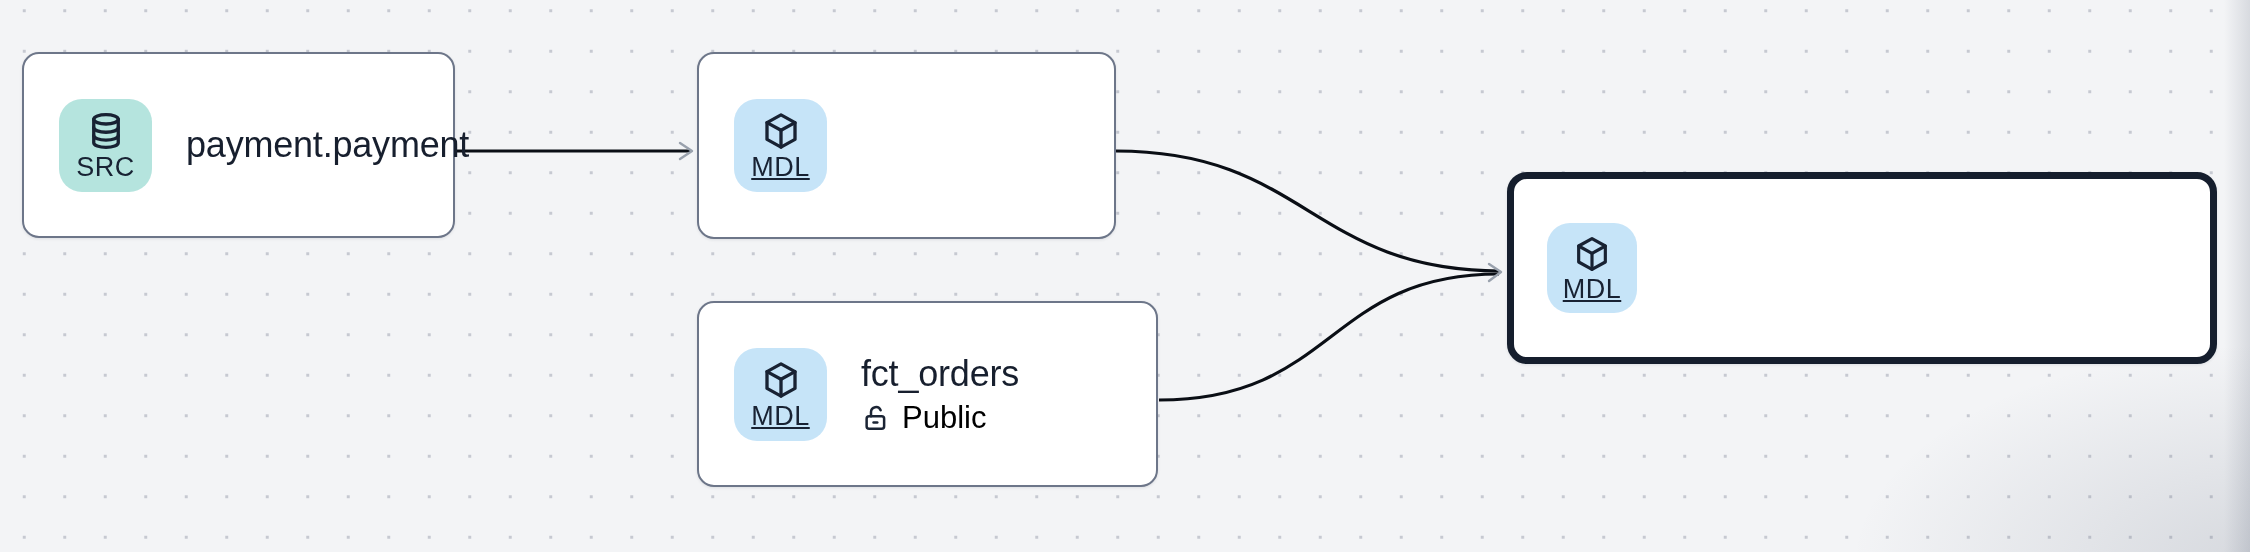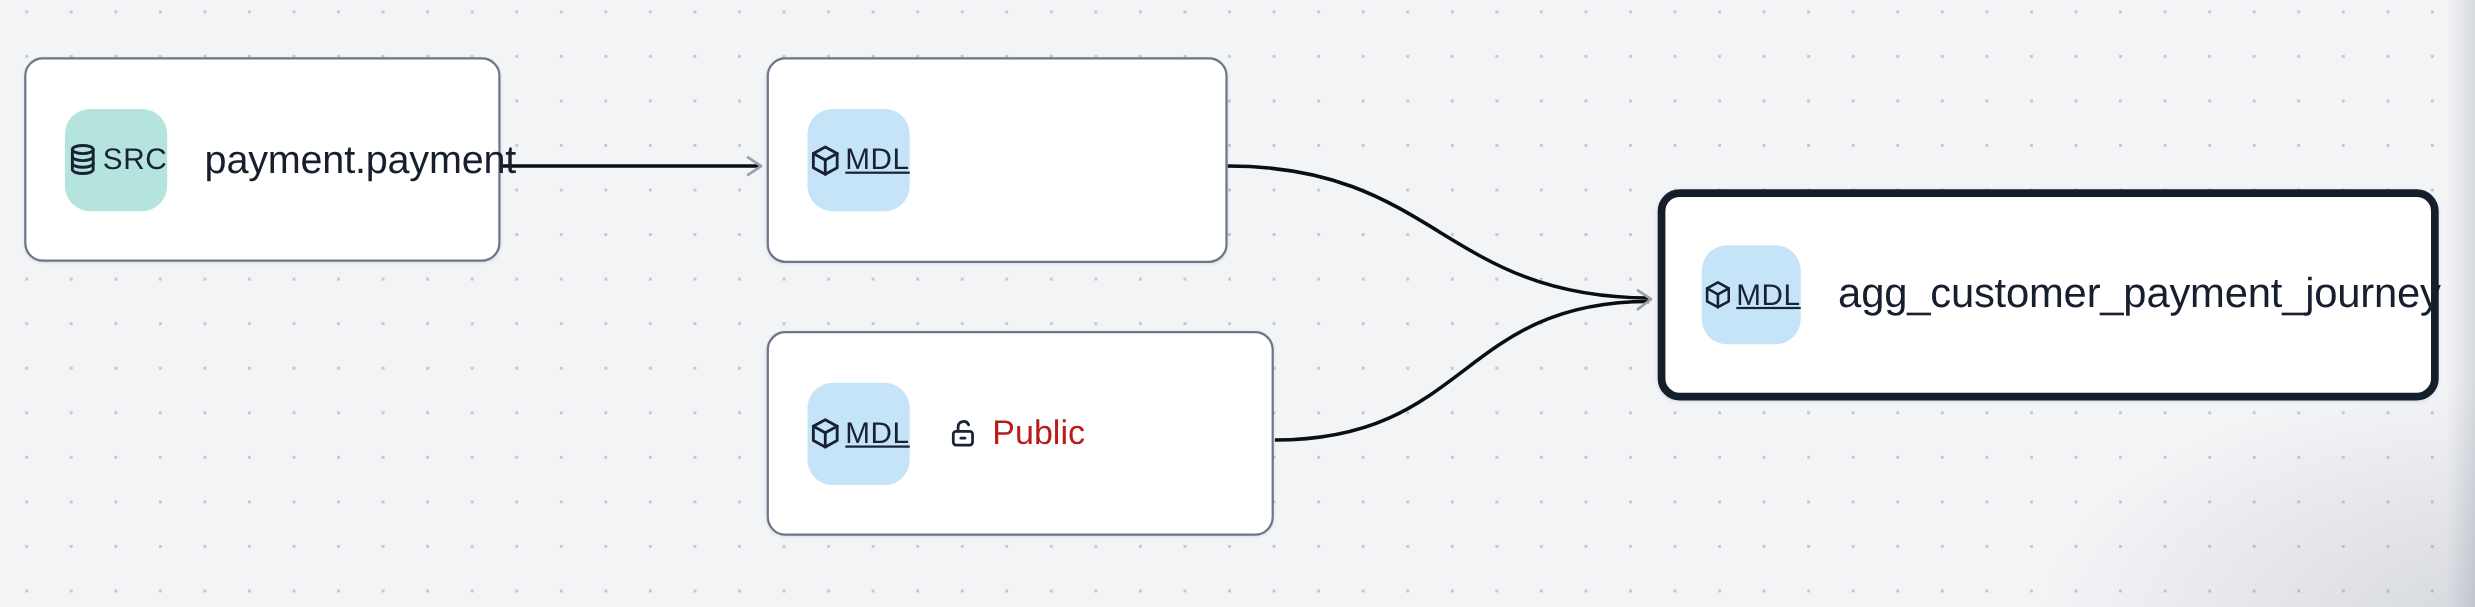--- a/index.html
+++ b/index.html
@@ -74,20 +74,21 @@
     border-radius: 20px;
     padding-left: 33px;
   }
 
   .badge {
     flex: 0 0 auto;
     width: 93px;
     height: 93px;
     border-radius: 23px;
     display: flex;
+    flex-direction: column;
     align-items: center;
     justify-content: center;
     gap: 2px;
     color: #182233;
   }
   .badge.src { background: #b5e4de; }
   .badge.mdl { background: #c6e4f8; text-decoration: underline; }
   .badge svg { display: block; }
   .badge-label {
     font-size: 27px;
@@ -113,21 +114,21 @@
     letter-spacing: -0.2px;
     white-space: nowrap;
   }
   .node.selected .node-title { font-size: 38px; }
   .node-subtitle {
     display: flex;
     align-items: center;
     gap: 11px;
     font-size: 31px;
     font-weight: 400;
-    color: #b91c1c;
+    color: #000000;
     line-height: 1.1;
     white-space: nowrap;
   }
   .node-subtitle svg { display: block; }
 </style>
 </head>
 <body>
 
 <div class="canvas">
 
@@ -169,40 +170,38 @@
   <div class="node" style="left:697px; top:301px; width:461px; height:186px;">
     <div class="badge mdl">
       <svg width="42" height="42" viewBox="0 0 24 24" fill="none" stroke="#182233" stroke-width="1.9" stroke-linecap="round" stroke-linejoin="round">
         <path d="M12 2.8 L20 7.2 L12 11.6 L4 7.2 Z"></path>
         <path d="M4 7.2 V16.8 L12 21.2 L20 16.8 V7.2"></path>
         <path d="M12 11.6 V21.2"></path>
       </svg>
       <span class="badge-label">MDL</span>
     </div>
     <div class="node-text">
+      <div class="node-title">fct_orders</div>
       <div class="node-subtitle">
         <svg width="30" height="30" viewBox="0 0 24 24" fill="none" stroke="#1b2434" stroke-width="2" stroke-linecap="round" stroke-linejoin="round">
           <rect x="4.5" y="10.5" width="14" height="10" rx="2"></rect>
           <path d="M8 10.5 V7.2 a4 4 0 0 1 7.7-1.4"></path>
           <path d="M10 15.5 h3"></path>
         </svg>
         <span>Public</span>
       </div>
     </div>
   </div>
 
   <div class="node selected" style="left:1507px; top:172px; width:710px; height:192px;">
     <div class="badge mdl" style="width:90px; height:90px;">
       <svg width="40" height="40" viewBox="0 0 24 24" fill="none" stroke="#182233" stroke-width="1.9" stroke-linecap="round" stroke-linejoin="round">
         <path d="M12 2.8 L20 7.2 L12 11.6 L4 7.2 Z"></path>
         <path d="M4 7.2 V16.8 L12 21.2 L20 16.8 V7.2"></path>
         <path d="M12 11.6 V21.2"></path>
       </svg>
       <span class="badge-label">MDL</span>
     </div>
-    <div class="node-text">
-      <div class="node-title">agg_customer_payment_journey</div>
-    </div>
   </div>
 
   <div class="vignette-right"></div>
   <div class="vignette-corner"></div>
 </div>
 
 </body></html>

